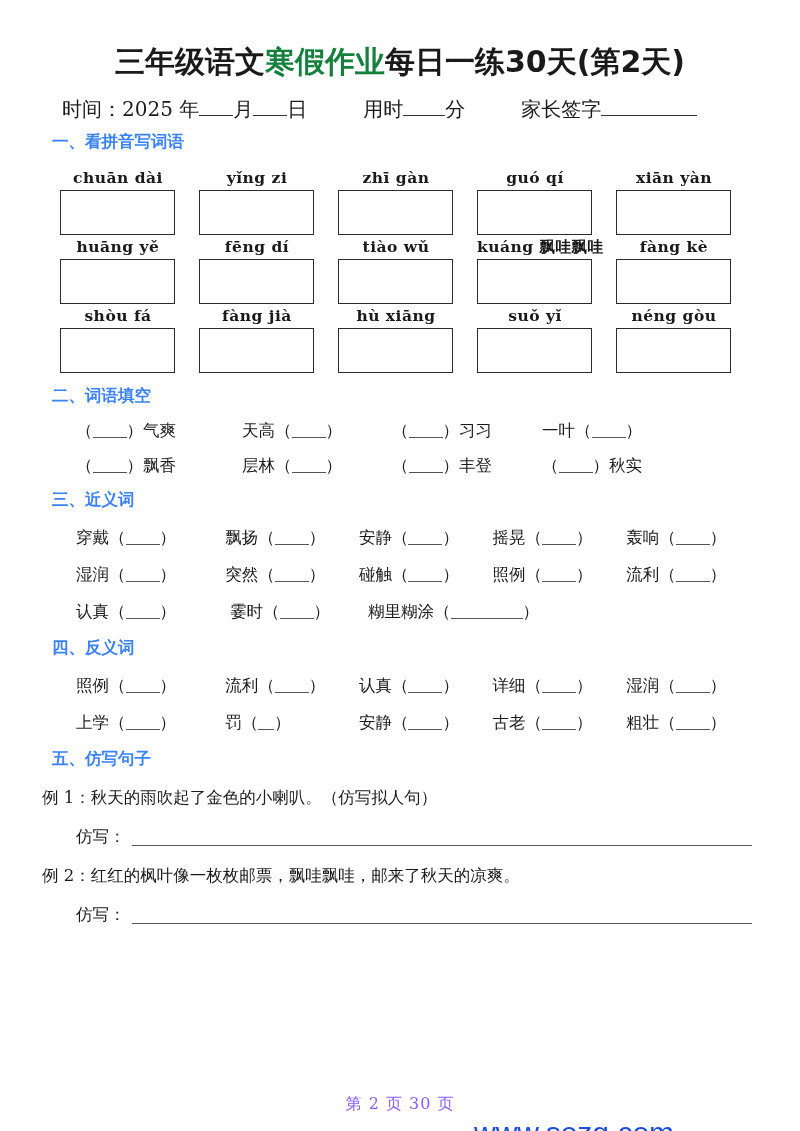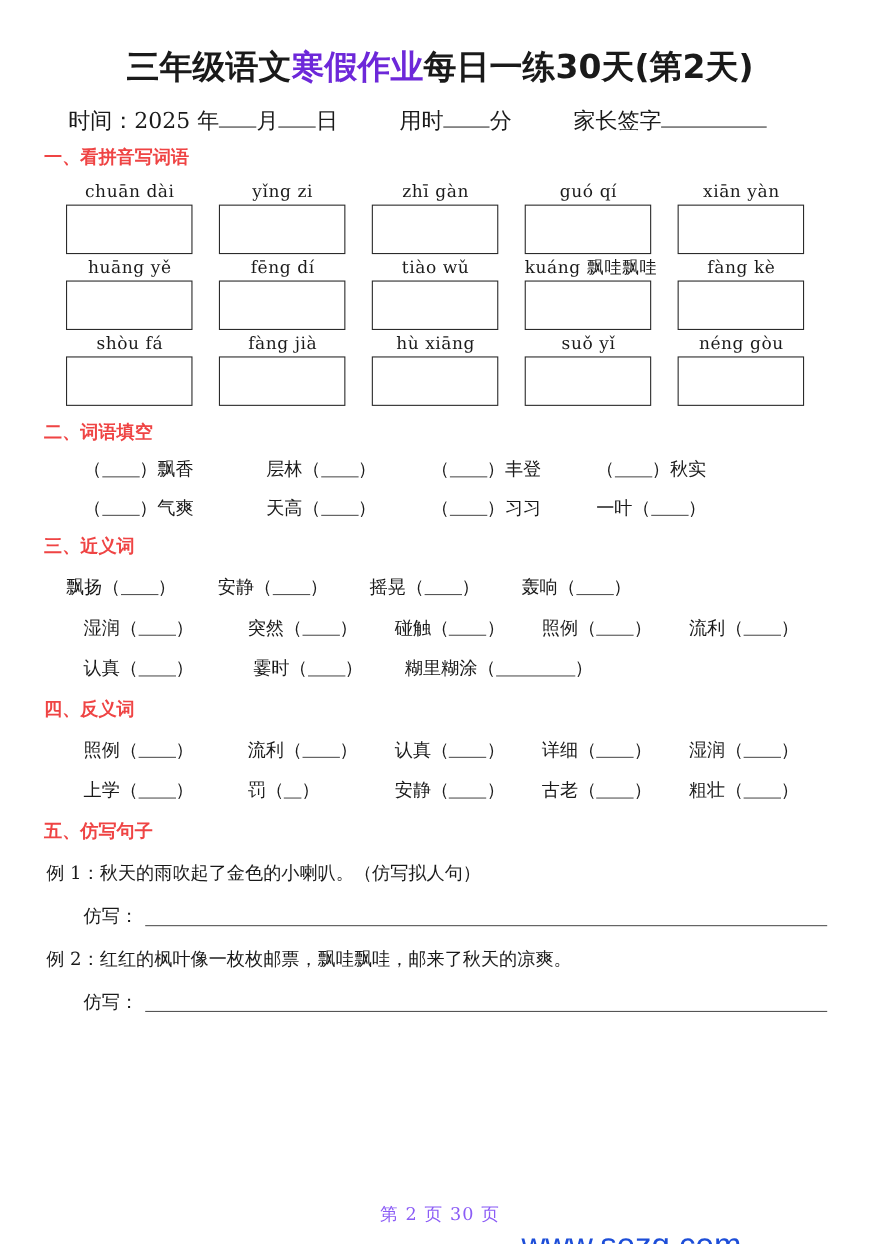--- a/index.html
+++ b/index.html
@@ -28,64 +28,65 @@
     text-align: center;
     font-family: "DejaVu Sans", "Liberation Sans", sans-serif;
     font-weight: bold;
     font-size: 30px;
     letter-spacing: 0px;
     margin: 0;
     padding-top: 44px;
     white-space: nowrap;
     line-height: 1.2;
   }
-  .title .red { color: #6d28d9; }
+  .title .red { color: #15803d; }
 
   
   .meta-line {
     margin-top: 16px;
     padding-left: 22px;
     font-size: 20px;
     display: flex;
     align-items: baseline;
     white-space: nowrap;
   }
   .meta-seg { display: inline-block; }
   .meta-gap-1 { display: inline-block; width: 56px; }
   .meta-gap-2 { display: inline-block; width: 56px; }
   .ul { display: inline-block; border-bottom: 1px solid #333; }
   .ul-3 { width: 34px; }
   .ul-4 { width: 42px; }
   .ul-8 { width: 96px; }
 
   
   .sec-head {
-    font-family: Liberation Serif, serif;
+    font-family: Liberation Mono, monospace;
     font-weight: bold;
     font-size: 16.5px;
-    margin: 0;
+    margin: 12px;
     padding: 0;
     line-height: 1.25;
-    color: #ef4444;
+    color: #3b82f6;
   }
   .sec1-head { margin-top: 10px; }
   .sec2-head { margin-top: 14px; }
   .sec3-head { margin-top: 14px; }
   .sec4-head { margin-top: 16px; }
   .sec5-head { margin-top: 16px; }
 
   
   .pinyin-block { margin-top: 8px; padding-left: 20px; }
   .pinyin-row {
     display: flex;
     gap: 0px;
   }
   .pin-cell {
     width: 139px;
     box-sizing: border-box;
+    font-weight: bold;
   }
   .pin-text {
     font-family: "DejaVu Serif", "Liberation Serif", serif;
     font-size: 15.5px;
     text-align: center;
     height: 24px;
     line-height: 24px;
     white-space: nowrap;
     letter-spacing: 0.5px;
     width: 116px;
@@ -273,36 +274,37 @@
         <div class="pin-cell">
           <div class="pin-text">néng gòu</div>
           <div class="pin-box"></div>
         </div>
       </div>
     </div>
 
   <div class="sec-head sec2-head">二、词语填空</div>
   <div class="fill-block" id="s2-body">
       <div class="fill-row s2-row">
+        <span class="fill-item i0"><span class="paren">（</span><span class="blank b-md"></span><span class="paren">）气爽</span></span>
+        <span class="fill-item"><span class="paren">天高（</span><span class="blank b-md"></span><span class="paren">）</span></span>
+        <span class="fill-item"><span class="paren">（</span><span class="blank b-md"></span><span class="paren">）习习</span></span>
+        <span class="fill-item"><span class="paren">一叶（</span><span class="blank b-md"></span><span class="paren">）</span></span>
+      </div>
+      <div class="fill-row s2-row">
         <span class="fill-item i0"><span class="paren">（</span><span class="blank b-md"></span><span class="paren">）飘香</span></span>
         <span class="fill-item"><span class="paren">层林（</span><span class="blank b-md"></span><span class="paren">）</span></span>
         <span class="fill-item"><span class="paren">（</span><span class="blank b-md"></span><span class="paren">）丰登</span></span>
         <span class="fill-item"><span class="paren">（</span><span class="blank b-md"></span><span class="paren">）秋实</span></span>
       </div>
-      <div class="fill-row s2-row">
-        <span class="fill-item i0"><span class="paren">（</span><span class="blank b-md"></span><span class="paren">）气爽</span></span>
-        <span class="fill-item"><span class="paren">天高（</span><span class="blank b-md"></span><span class="paren">）</span></span>
-        <span class="fill-item"><span class="paren">（</span><span class="blank b-md"></span><span class="paren">）习习</span></span>
-        <span class="fill-item"><span class="paren">一叶（</span><span class="blank b-md"></span><span class="paren">）</span></span>
-      </div>
     </div>
 
   <div class="sec-head sec3-head">三、近义词</div>
   <div class="fill-block" id="s3-body">
       <div class="fill-row s3-row">
+        <span class="fill-item i0"><span class="paren">穿戴（</span><span class="blank b-md"></span><span class="paren">）</span></span>
         <span class="fill-item"><span class="paren">飘扬（</span><span class="blank b-md"></span><span class="paren">）</span></span>
         <span class="fill-item"><span class="paren">安静（</span><span class="blank b-md"></span><span class="paren">）</span></span>
         <span class="fill-item"><span class="paren">摇晃（</span><span class="blank b-md"></span><span class="paren">）</span></span>
         <span class="fill-item"><span class="paren">轰响（</span><span class="blank b-md"></span><span class="paren">）</span></span>
       </div>
       <div class="fill-row s3-row">
         <span class="fill-item i0"><span class="paren">湿润（</span><span class="blank b-md"></span><span class="paren">）</span></span>
         <span class="fill-item"><span class="paren">突然（</span><span class="blank b-md"></span><span class="paren">）</span></span>
         <span class="fill-item"><span class="paren">碰触（</span><span class="blank b-md"></span><span class="paren">）</span></span>
         <span class="fill-item"><span class="paren">照例（</span><span class="blank b-md"></span><span class="paren">）</span></span>

